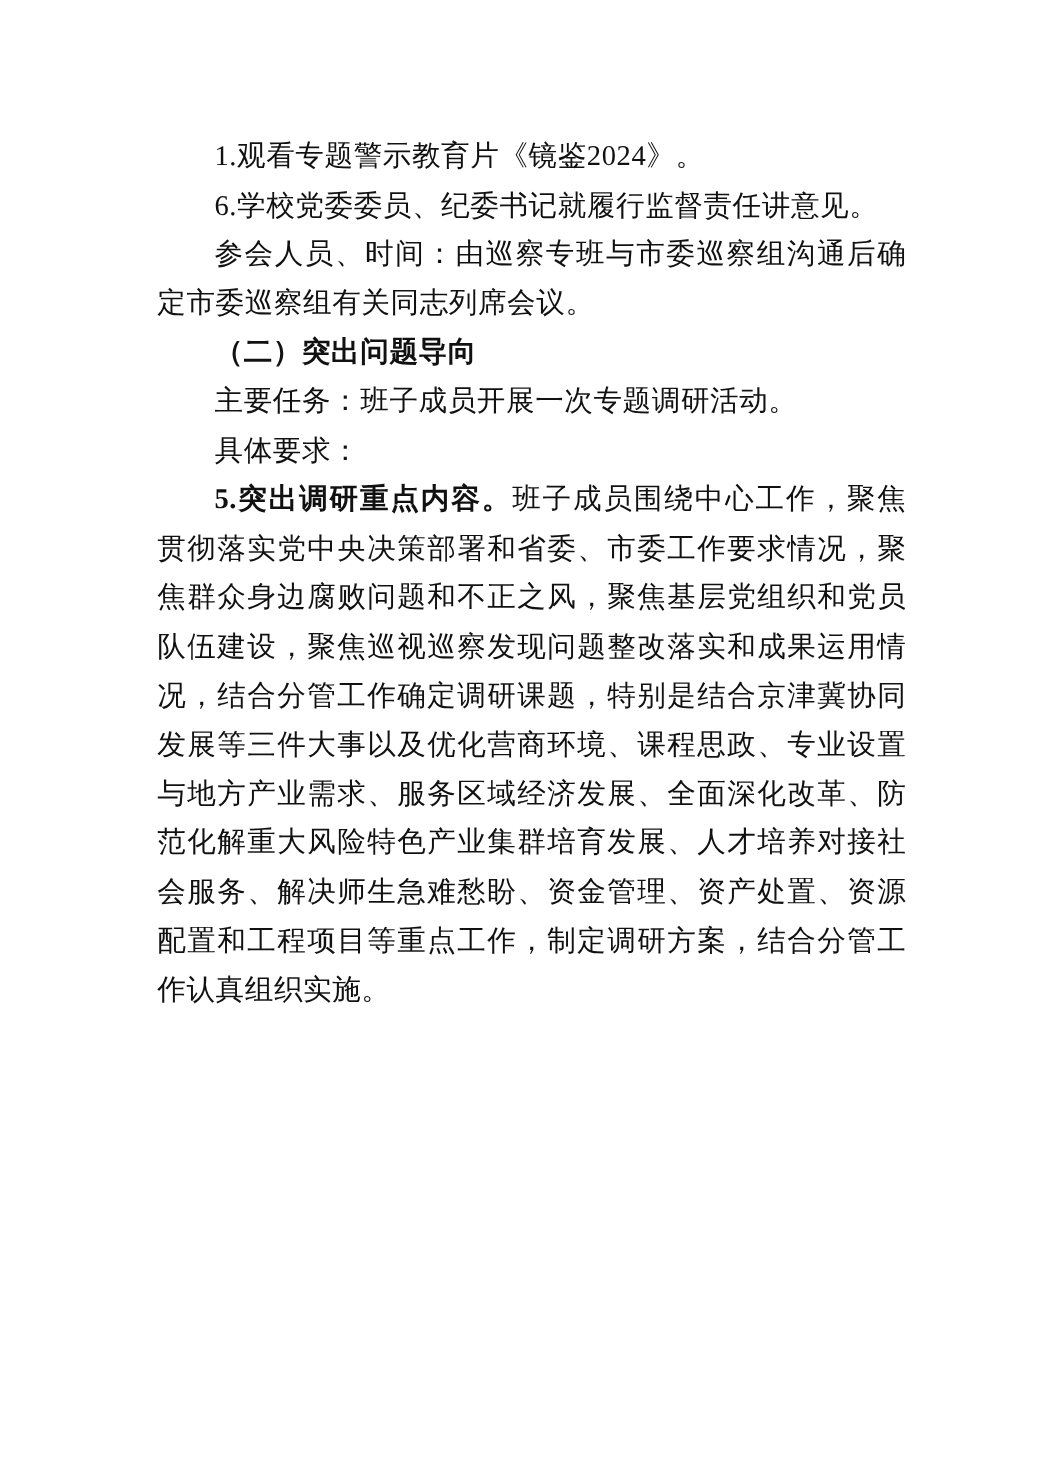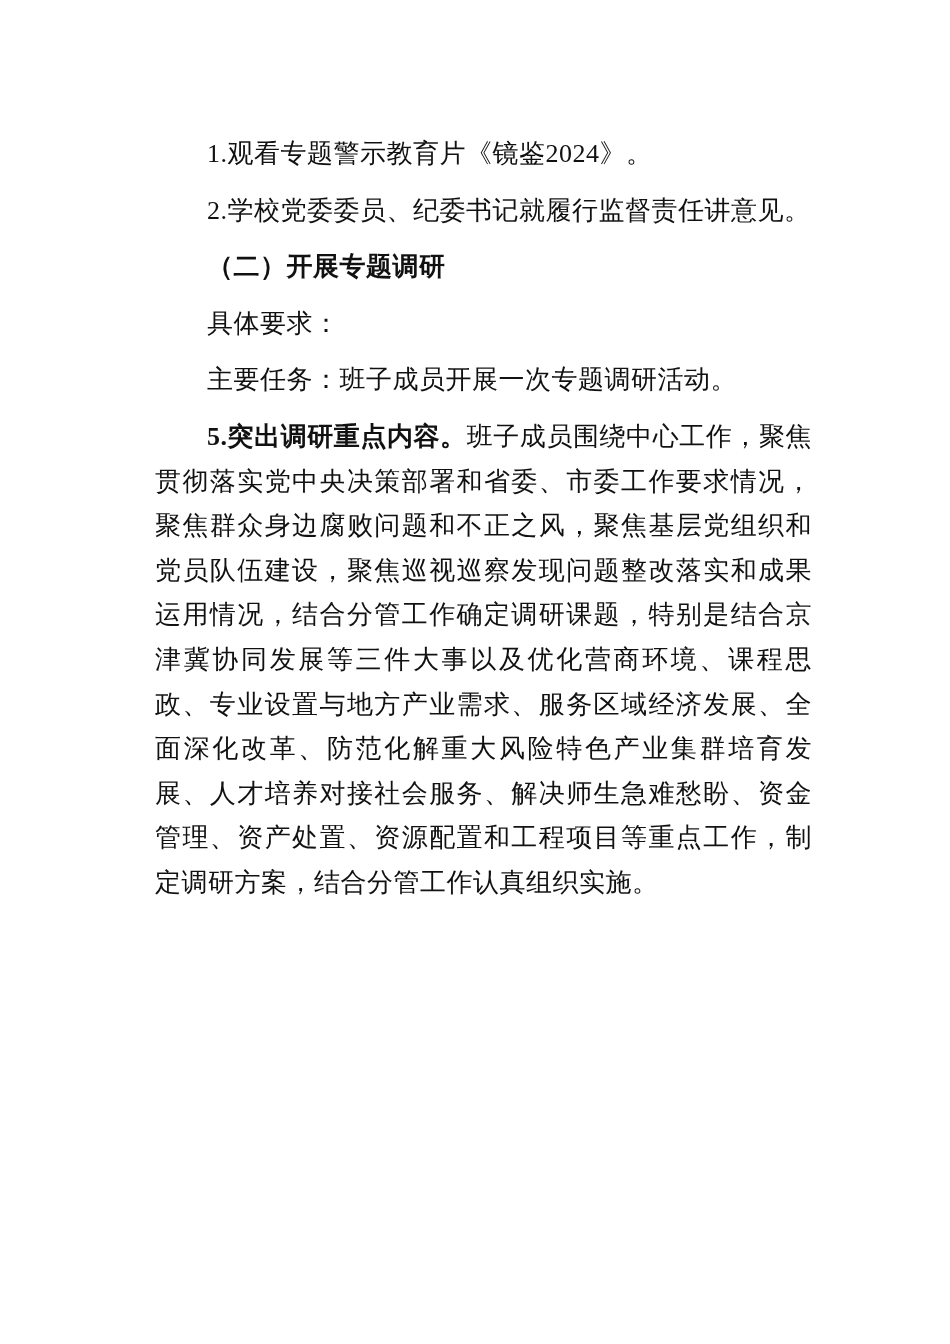--- a/index.html
+++ b/index.html
@@ -21,33 +21,34 @@
     left: 143px;
     top: 120px;
     width: 681px;
     font-size: 26px;
     line-height: 44.6px;
     text-align: justify;
     text-justify: inter-ideograph;
     letter-spacing: 0.5px;
   }
   .text-block p {
-    margin: 12px;
+    margin: 0;
     padding: 0;
     text-indent: 2em;
   }
   .text-block p b {
     font-weight: bold;
   }
 </style>
 </head>
 <body>
 
 <div class="page">
   <div class="text-block">
       <p><span>1.观看专题警示教育片《镜鉴2024》。</span></p>
-      <p><span>2.学校党委委员、纪委书记就履行监督责任讲意见。</span></p>
-      <p><b>（二）开展专题调研</b></p>
+      <p><span>6.学校党委委员、纪委书记就履行监督责任讲意见。</span></p>
+      <p><span>参会人员、时间：由巡察专班与市委巡察组沟通后确定市委巡察组有关同志列席会议。</span></p>
+      <p><b>（二）突出问题导向</b></p>
+      <p><span>主要任务：班子成员开展一次专题调研活动。</span></p>
       <p><span>具体要求：</span></p>
-      <p><span>主要任务：班子成员开展一次专题调研活动。</span></p>
       <p><b>5.突出调研重点内容。</b><span>班子成员围绕中心工作，聚焦贯彻落实党中央决策部署和省委、市委工作要求情况，聚焦群众身边腐败问题和不正之风，聚焦基层党组织和党员队伍建设，聚焦巡视巡察发现问题整改落实和成果运用情况，结合分管工作确定调研课题，特别是结合京津冀协同发展等三件大事以及优化营商环境、课程思政、专业设置与地方产业需求、服务区域经济发展、全面深化改革、防范化解重大风险特色产业集群培育发展、人才培养对接社会服务、解决师生急难愁盼、资金管理、资产处置、资源配置和工程项目等重点工作，制定调研方案，结合分管工作认真组织实施。</span></p>
     </div>
 </div>
 
 </body></html>

